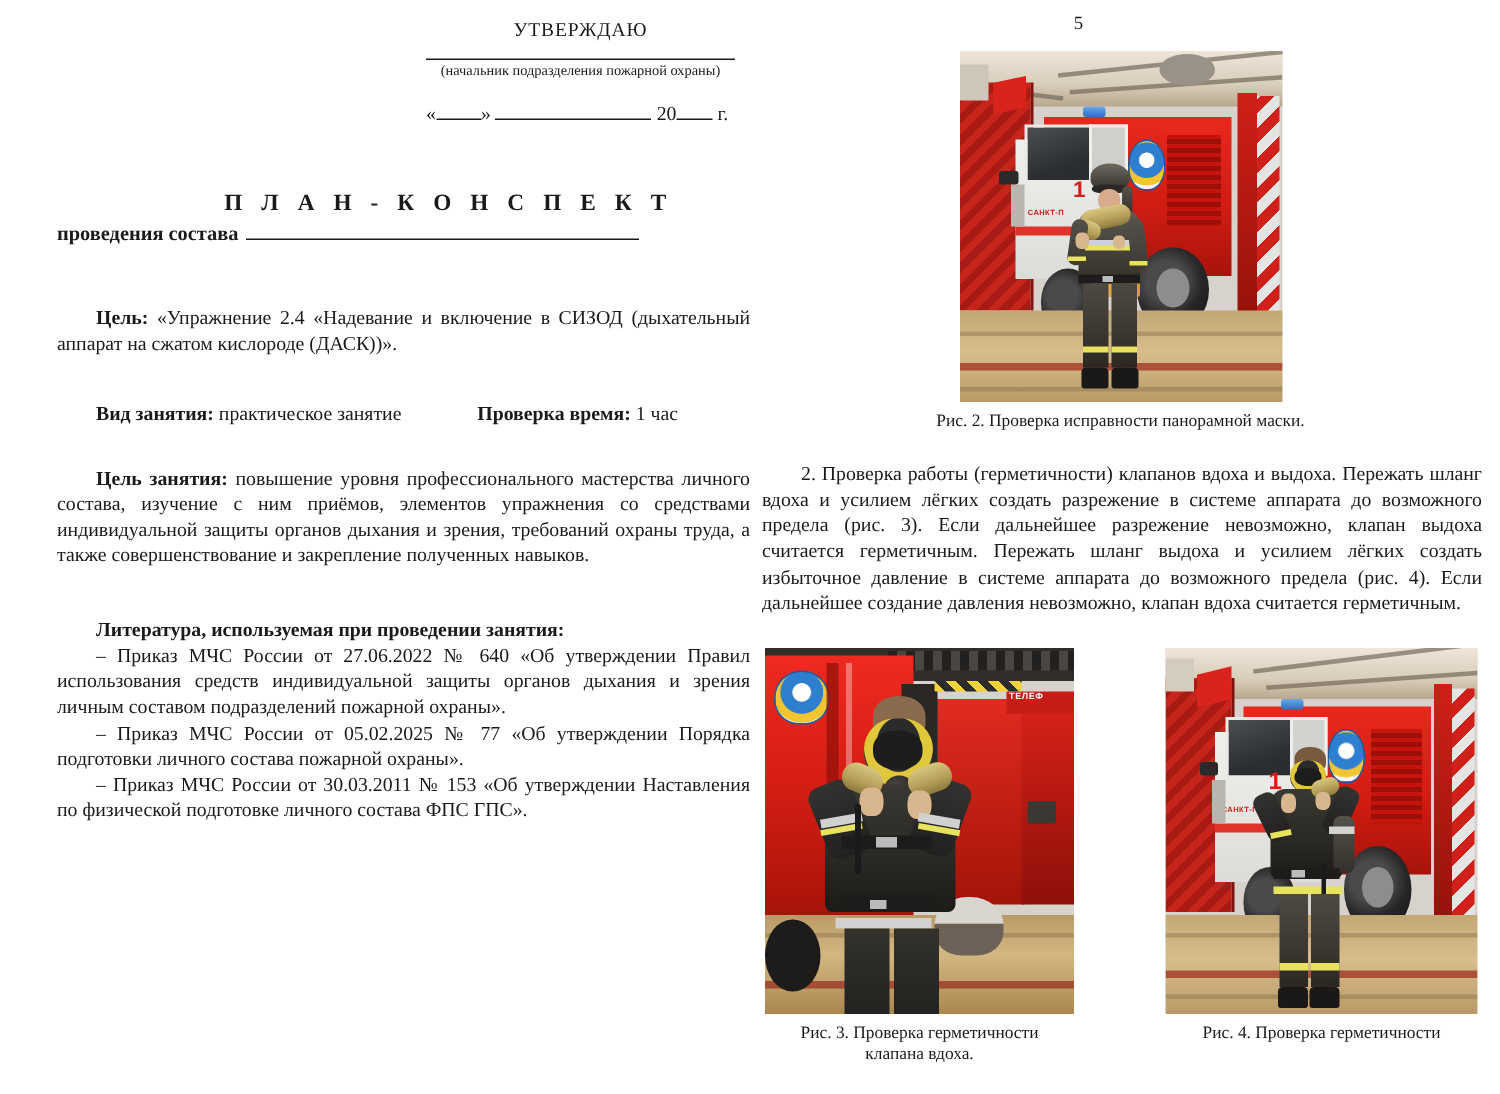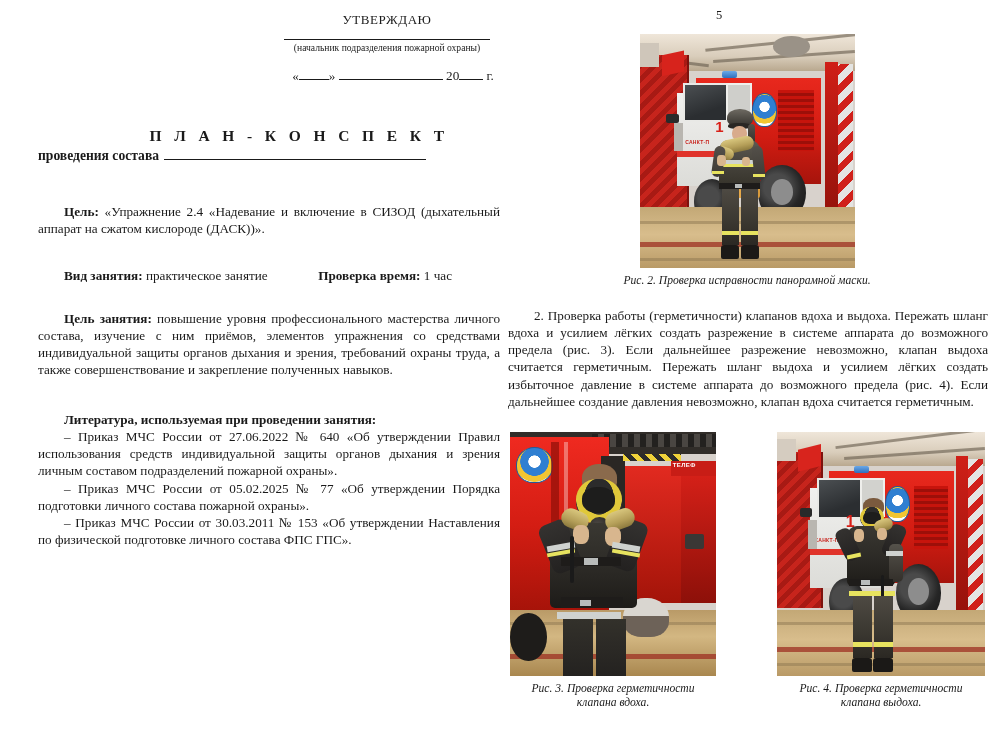--- a/index.html
+++ b/index.html
@@ -66,21 +66,21 @@
     height: 0;
   }
   .approval-sub {
     font-size: 9.6px;
     margin-top: 2px;
     white-space: nowrap;
   }
   .approval-date {
     margin-top: 14px;
     font-size: 13.2px;
-    text-align: center;
+    text-align: left;
     padding-left: 12px;
     white-space: nowrap;
   }
   .ul-s { display:inline-block; border-bottom:1px solid #1a1a1a; height:12px; }
   .ul-w1 { width: 30px; }
   .ul-w2 { width: 104px; }
   .ul-w3 { width: 24px; }
 
   
   .doc-title {
@@ -145,21 +145,20 @@
 
   
   .figure { position: absolute; }
   .fig-img {
     position: relative;
     overflow: hidden;
     background: #d8d2cc;
   }
   .fig-cap {
     font-size: 11.6px;
-    font-style: italic;
     text-align: center;
     line-height: 1.25;
     margin-top: 4px;
   }
 
   #fig2 { left: 640px; top: 34px; width: 215px; }
   #fig2 .fig-img { width: 215px; height: 234px; }
   #fig2 .fig-cap { width: 350px; margin-left: -68px; margin-top: 6px; }
 
   #fig3 { left: 510px; top: 432px; width: 206px; }
@@ -474,17 +473,16 @@
         <div class="ff-legL" style="left:20%;top:56%;width:22%;height:35%"></div>
         <div class="ff-legR" style="left:44%;top:56%;width:22%;height:35%"></div>
         <div class="ff-stripe" style="left:20%;top:82%;width:22%;height:3%"></div>
         <div class="ff-stripe" style="left:44%;top:82%;width:22%;height:3%"></div>
         <div class="ff-boot" style="left:19%;top:91%;width:23%;height:8%"></div>
         <div class="ff-boot" style="left:43%;top:91%;width:23%;height:8%"></div>
       </div>
     </div>
     <div class="fig-cap">
       <div>Рис. 4. Проверка герметичности</div>
-      <div>клапана выдоха.</div>
     </div>
   </div>
 
 </div>
 
 </body></html>

